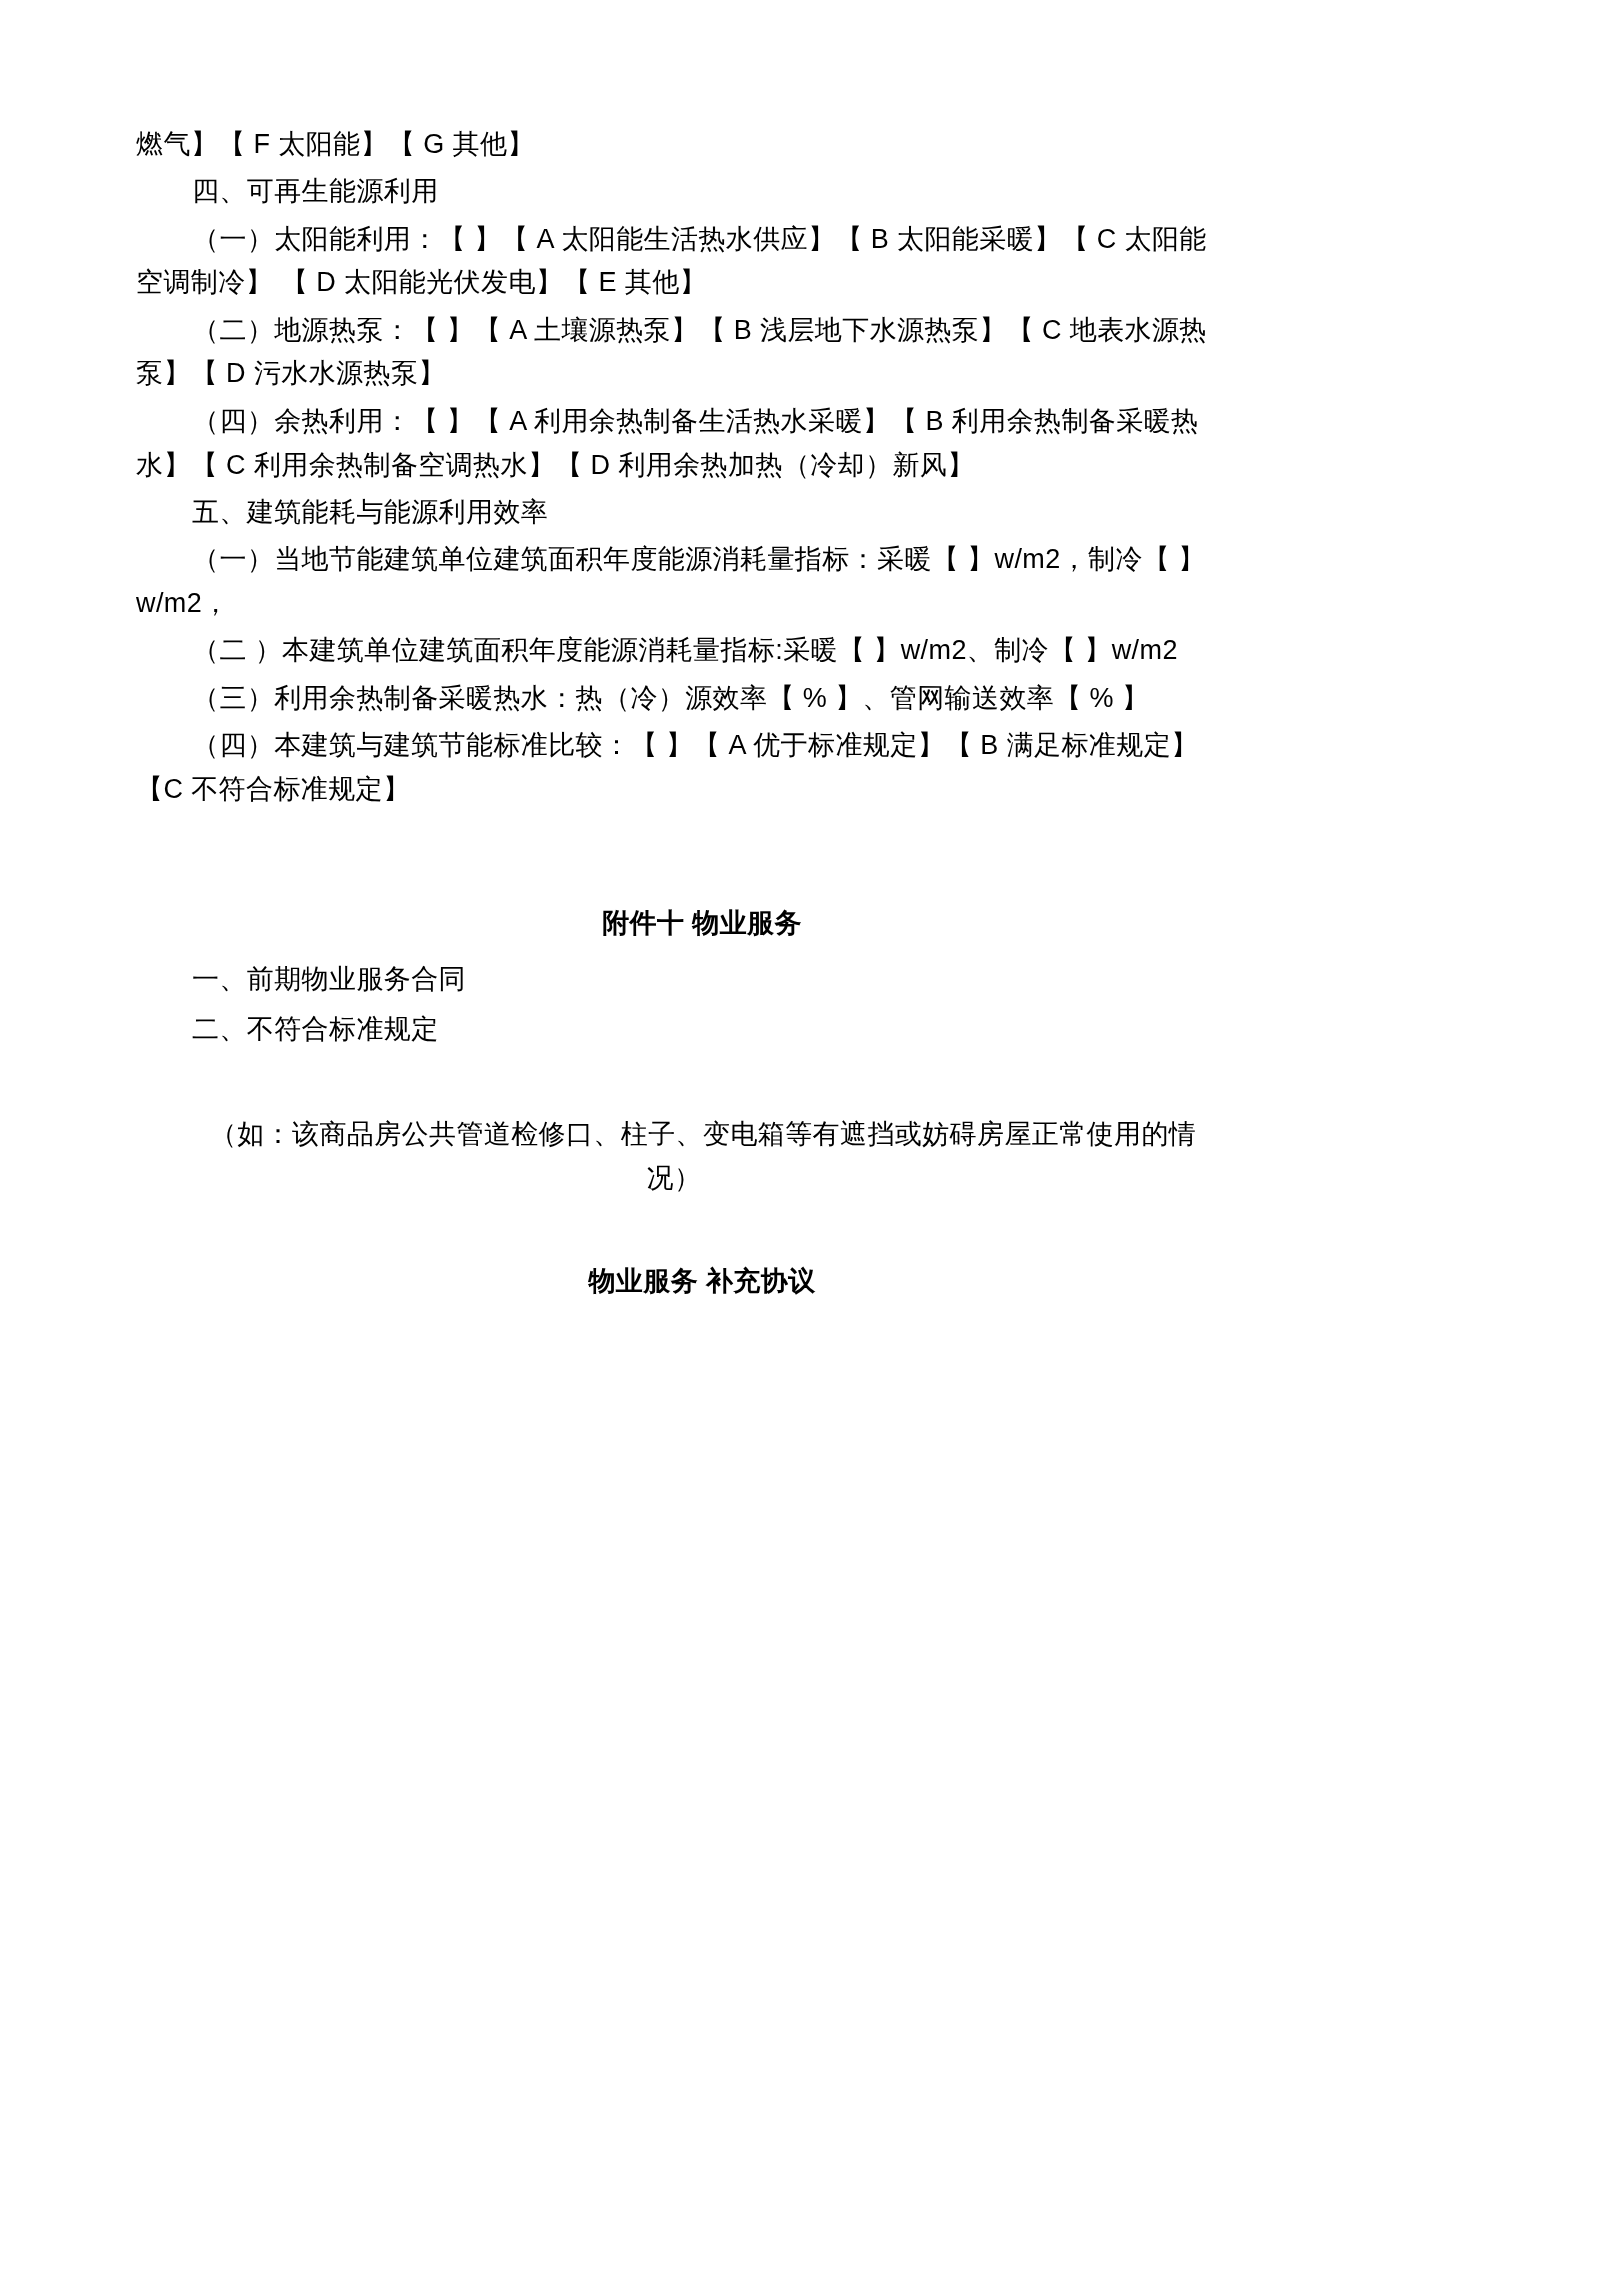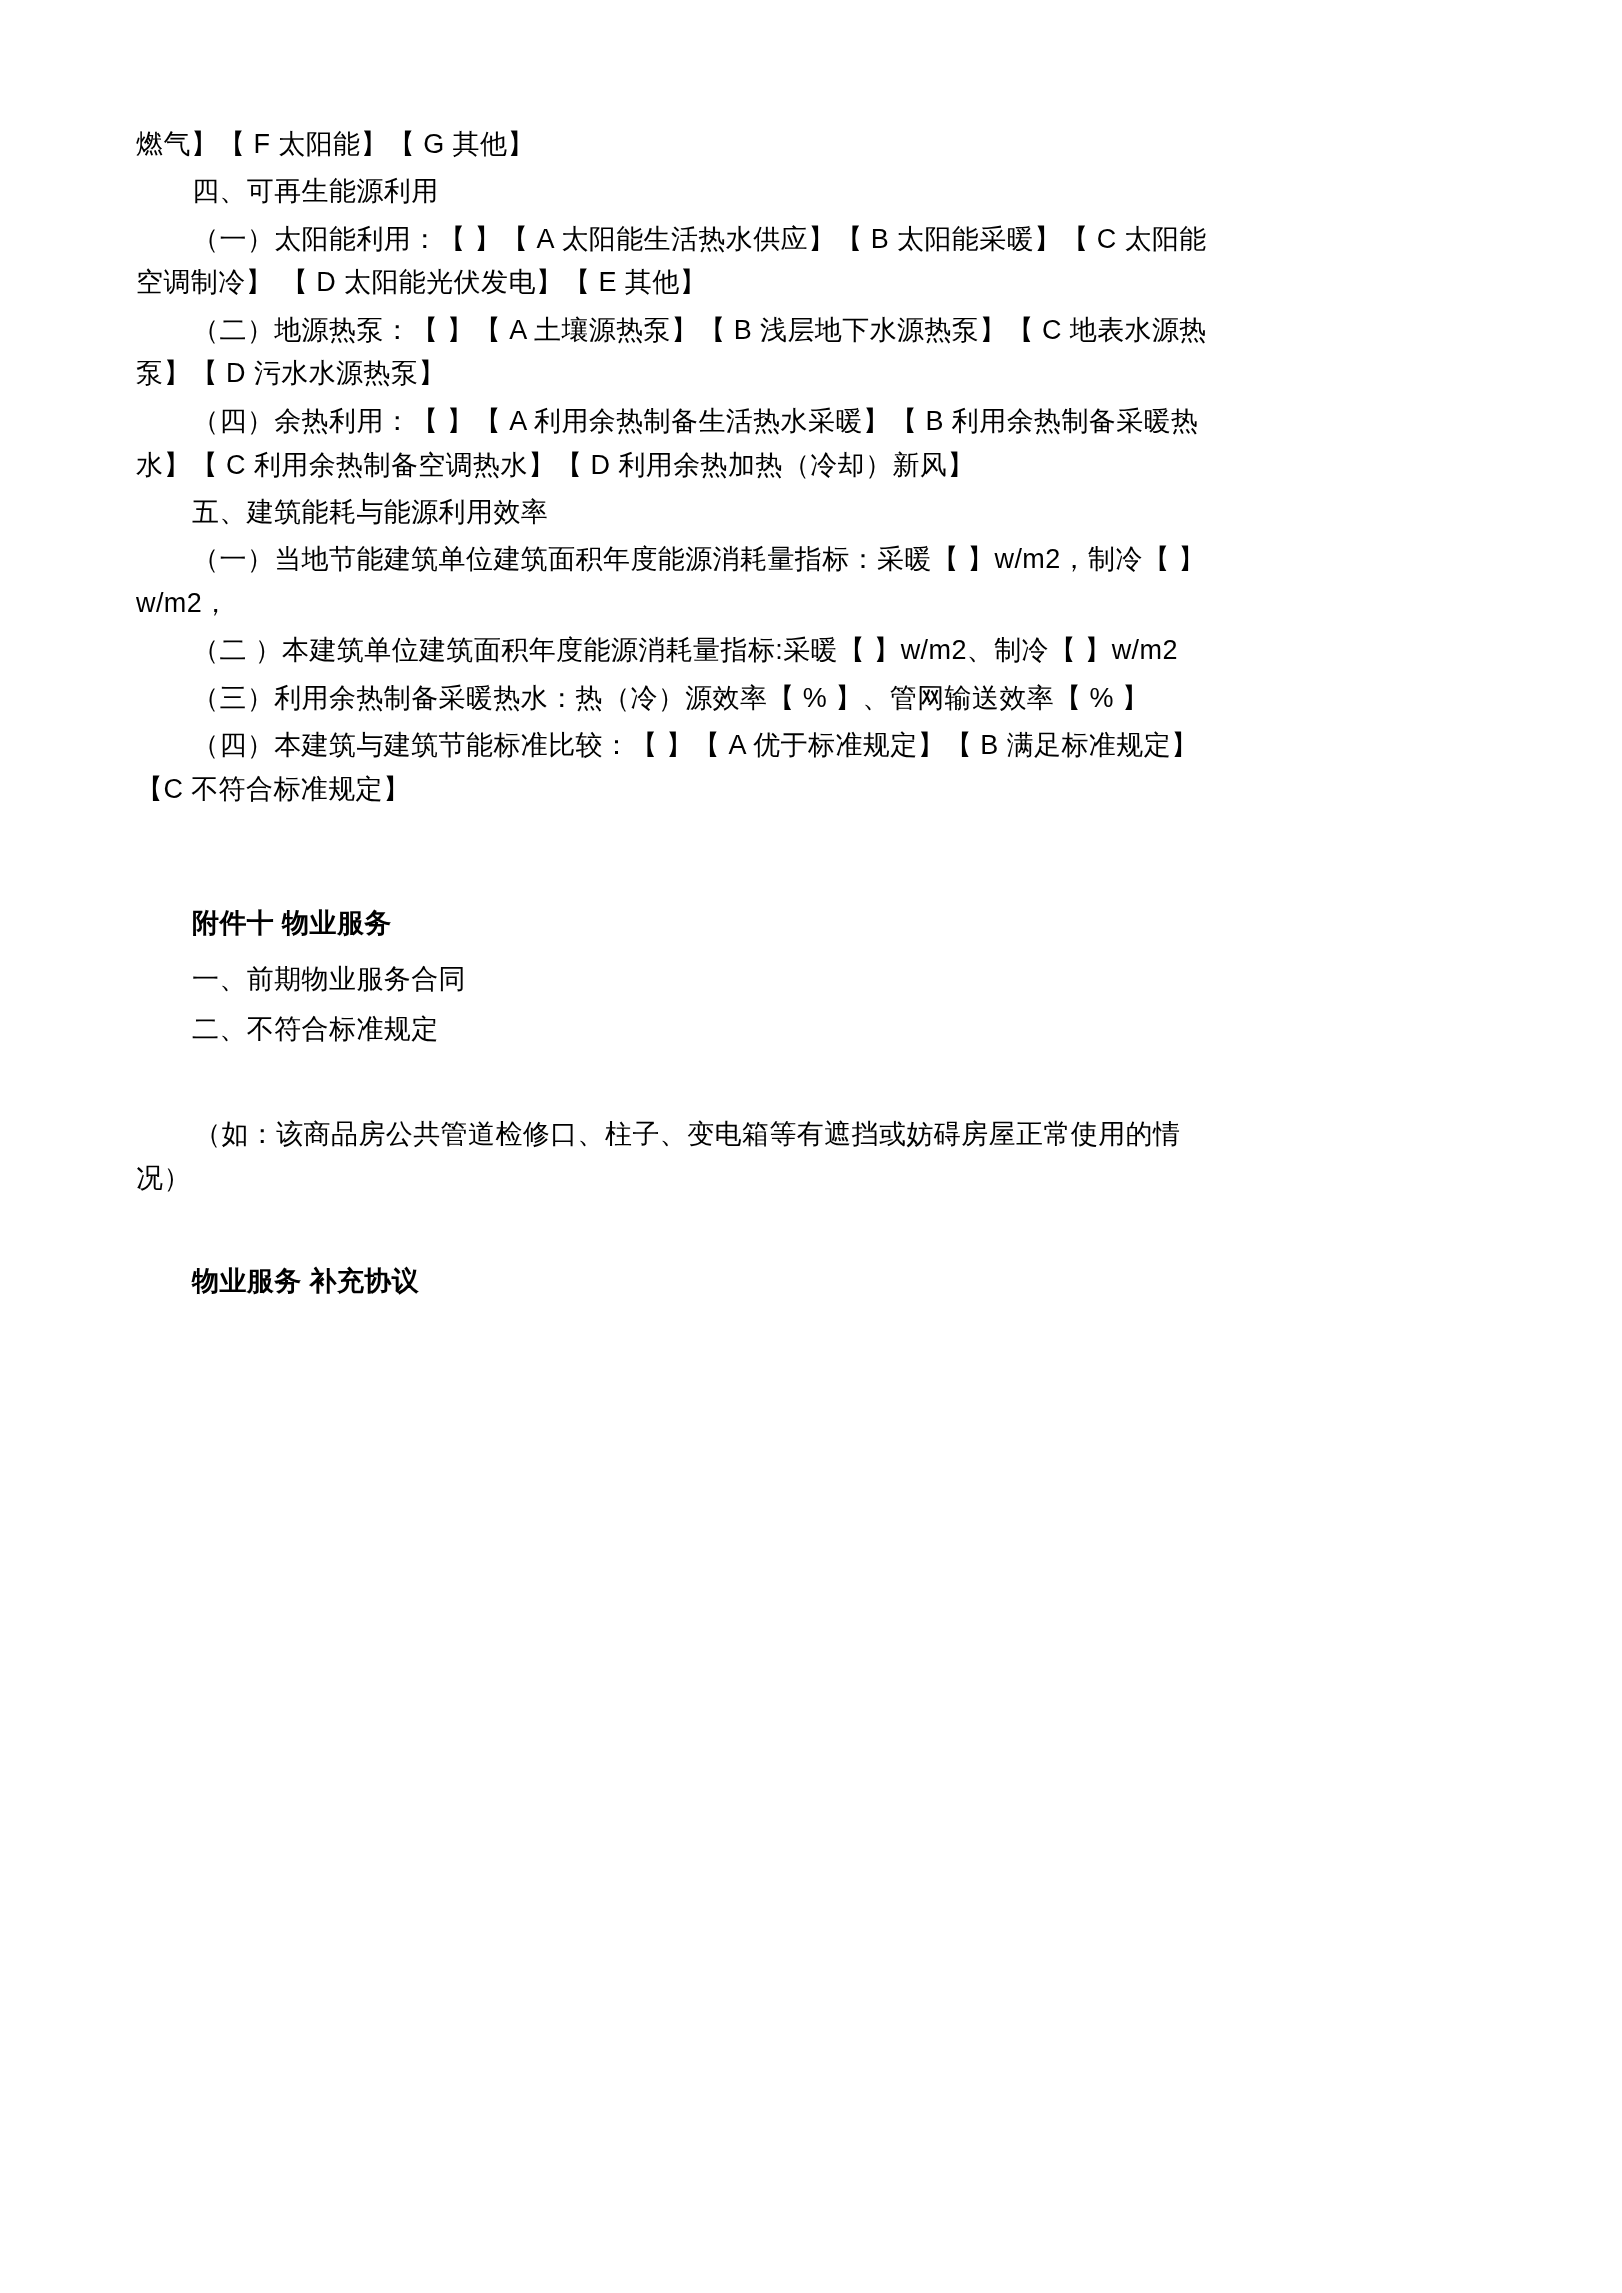--- a/index.html
+++ b/index.html
@@ -30,38 +30,40 @@
   }
   .p-hang {
     text-indent: 0;
   }
   .p-indent {
     text-indent: 56px;
   }
   .sec-head {
     font-weight: bold;
     font-size: 27px;
+    text-align: center;
   }
   .spacer-lg {
     height: 87px;
   }
   .spacer-md {
     height: 56px;
   }
   .attach-title {
     text-indent: 56px;
     font-weight: bold;
     margin-bottom: 12.7px;
   }
   .attach-item {
     text-indent: 56px;
     margin-bottom: 5.5px;
   }
   .note-line {
     text-indent: 58px;
+    text-align: center;
   }
 </style>
 </head>
 <body>
 
 <div class="page">
   <div class="doc-body">
 
     <p class="p-hang">燃气】【 F 太阳能】【 G 其他】</p>
 

